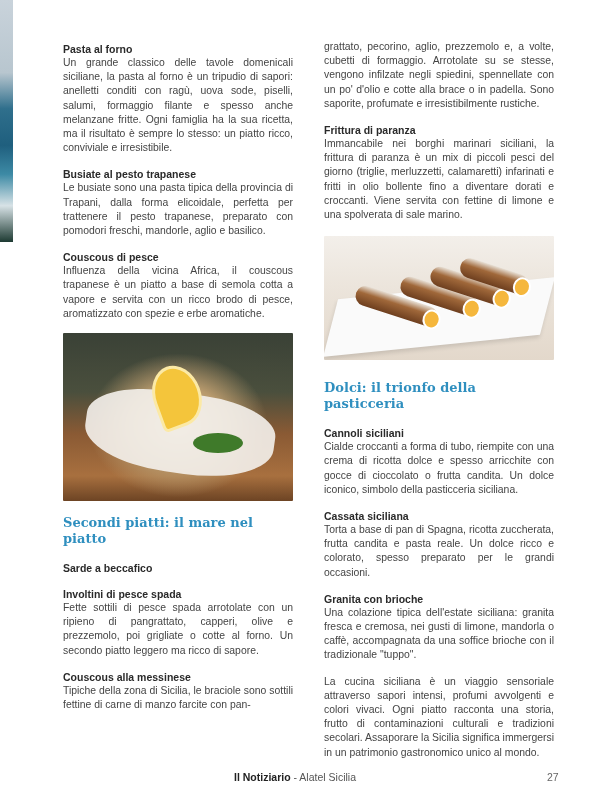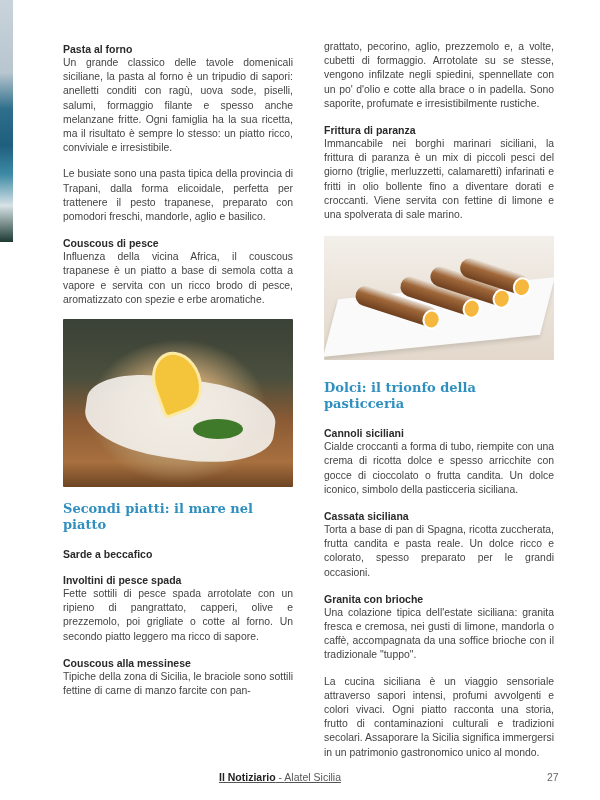--- a/index.html
+++ b/index.html
@@ -26,35 +26,36 @@
   .photo-fish .herbs { position:absolute; left:130px; top:100px; width:50px; height:20px; background:#3f7a2a; border-radius:50%; }
   .photo-cannoli { width:230px; height:124px; margin:14px 0 20px 0;
     background:linear-gradient(180deg,#f3efea 0%,#ece5dc 40%,#e3d8cb 100%); }
   .photo-cannoli .plate { position:absolute; left:10px; top:52px; width:210px; height:58px; background:#fafafa;
     transform:skewX(-20deg) rotate(-6deg); box-shadow:0 3px 4px rgba(0,0,0,.12); }
   .cannolo { position:absolute; height:20px; border-radius:10px;
     background:linear-gradient(180deg,#e9e2d8 0%,#a0683a 40%,#6e3f1f 100%); transform:rotate(18deg); }
   .cannolo::after { content:""; position:absolute; right:-4px; top:2px; width:14px; height:16px; border-radius:50%;
     background:#f5b73d; border:2px solid #fff; }
   .footer { position:absolute; top:771px; left:0; width:600px; font-size:10.5px; color:#555; }
-  .footer .title { position:absolute; left:219px;text-decoration:underline; }
+  .footer .title { position:absolute; left:234px; }
   .footer b { color:#222; }
   .footer .page { position:absolute; left:547px; color:#666; }
 </style>
 </head>
 <body>
 
 <div class="edge-photo"></div>
 
 <div class="col col-left">
   <div class="item">
     <h3>Pasta al forno</h3>
     <p>Un grande classico delle tavole domenicali siciliane, la pasta al forno è un tripudio di sapori: anelletti conditi con ragù, uova sode, piselli, salumi, formaggio filante e spesso anche melanzane fritte. Ogni famiglia ha la sua ricetta, ma il risultato è sempre lo stesso: un piatto ricco, conviviale e irresistibile.</p>
   </div>
   <div class="item">
+    <h3>Busiate al pesto trapanese</h3>
     <p>Le busiate sono una pasta tipica della provincia di Trapani, dalla forma elicoidale, perfetta per trattenere il pesto trapanese, preparato con pomodori freschi, mandorle, aglio e basilico.</p>
   </div>
   <div class="item">
     <h3>Couscous di pesce</h3>
     <p>Influenza della vicina Africa, il couscous trapanese è un piatto a base di semola cotta a vapore e servita con un ricco brodo di pesce, aromatizzato con spezie e erbe aromatiche.</p>
   </div>
 
   <div class="photo photo-fish" title="Frittura di pesce con limone">
     <div class="tray"></div>
     <div class="lemon"></div>

